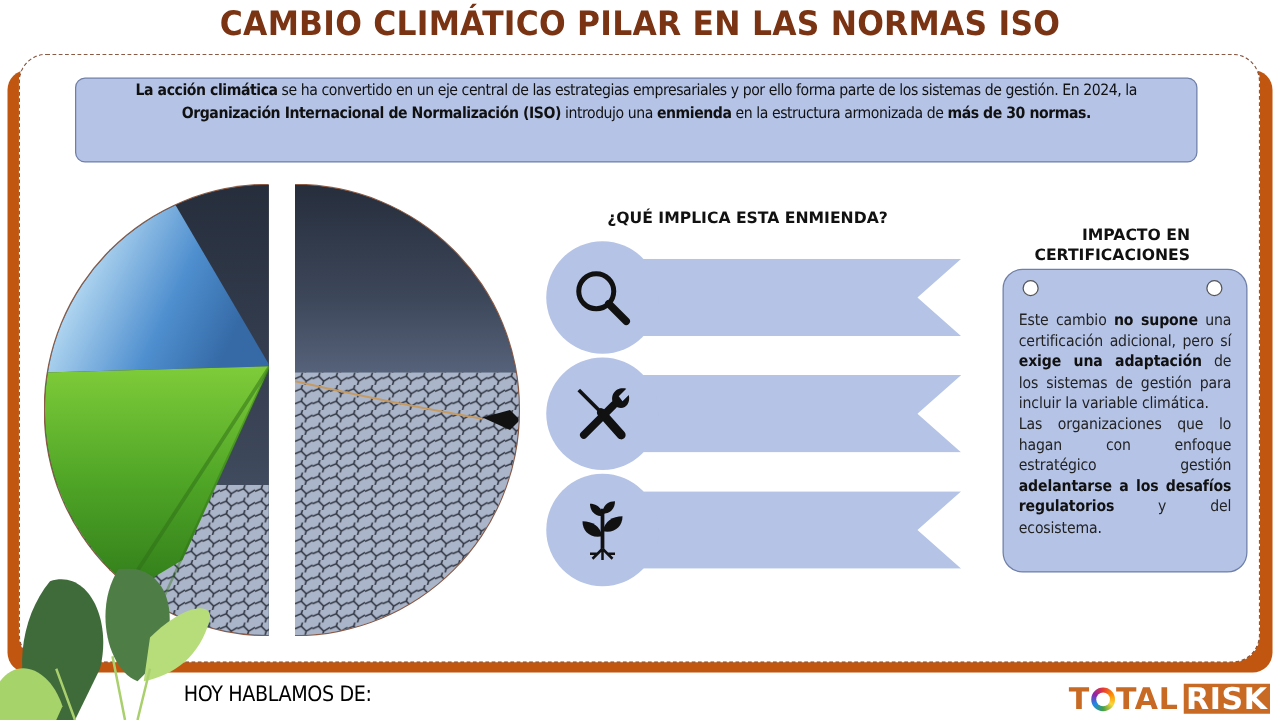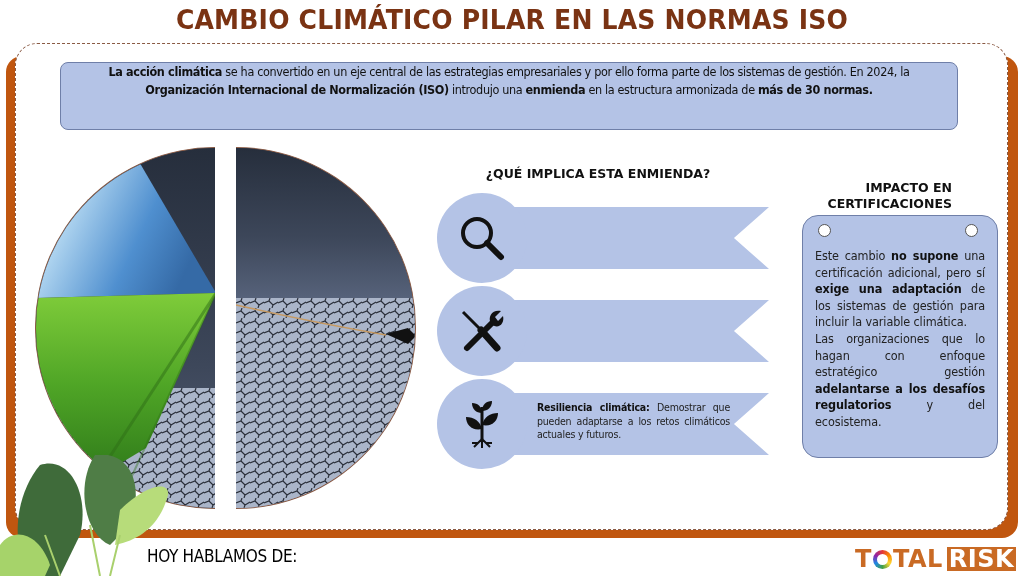--- a/index.html
+++ b/index.html
@@ -211,24 +211,20 @@
   <div class="circle">
     <svg width="44" height="50" viewBox="0 0 44 50">
       <line x1="22" y1="8" x2="22" y2="40" stroke="#111" stroke-width="3"></line>
       <path d="M22 30 C12 32 6 26 6 18 C14 18 20 22 22 30 Z" fill="#111"></path>
       <path d="M22 26 C32 28 38 22 38 14 C30 14 24 18 22 26 Z" fill="#111"></path>
       <path d="M22 14 C16 14 12 10 12 4 C18 4 22 8 22 14 Z" fill="#111"></path>
       <path d="M22 12 C28 12 32 8 32 2 C26 2 22 6 22 12 Z" fill="#111"></path>
       <path d="M22 40 L14 48 M22 40 L30 48 M22 40 L22 49 M18 44 L12 44 M26 44 L32 44" stroke="#111" stroke-width="2" fill="none"></path>
     </svg>
   </div>
-  <div class="text">
-    <b>Resiliencia climática:</b>
-    <span>Demostrar que pueden adaptarse a los retos climáticos actuales y futuros.</span>
-  </div>
 </div>
 
 <div class="impact-title">IMPACTO EN CERTIFICACIONES</div>
 <div class="impact-box">
   <span class="hole l"></span>
   <span class="hole r"></span>
   <p><span>Este cambio </span><b>no supone</b><span> una certificación adicional, pero sí </span><b>exige una adaptación</b><span> de los sistemas de gestión para incluir la variable climática.</span></p>
   <p><span>Las organizaciones que lo hagan con enfoque estratégico gestión </span><b>adelantarse a los desafíos regulatorios</b><span> y del ecosistema.</span></p>
 </div>
 

